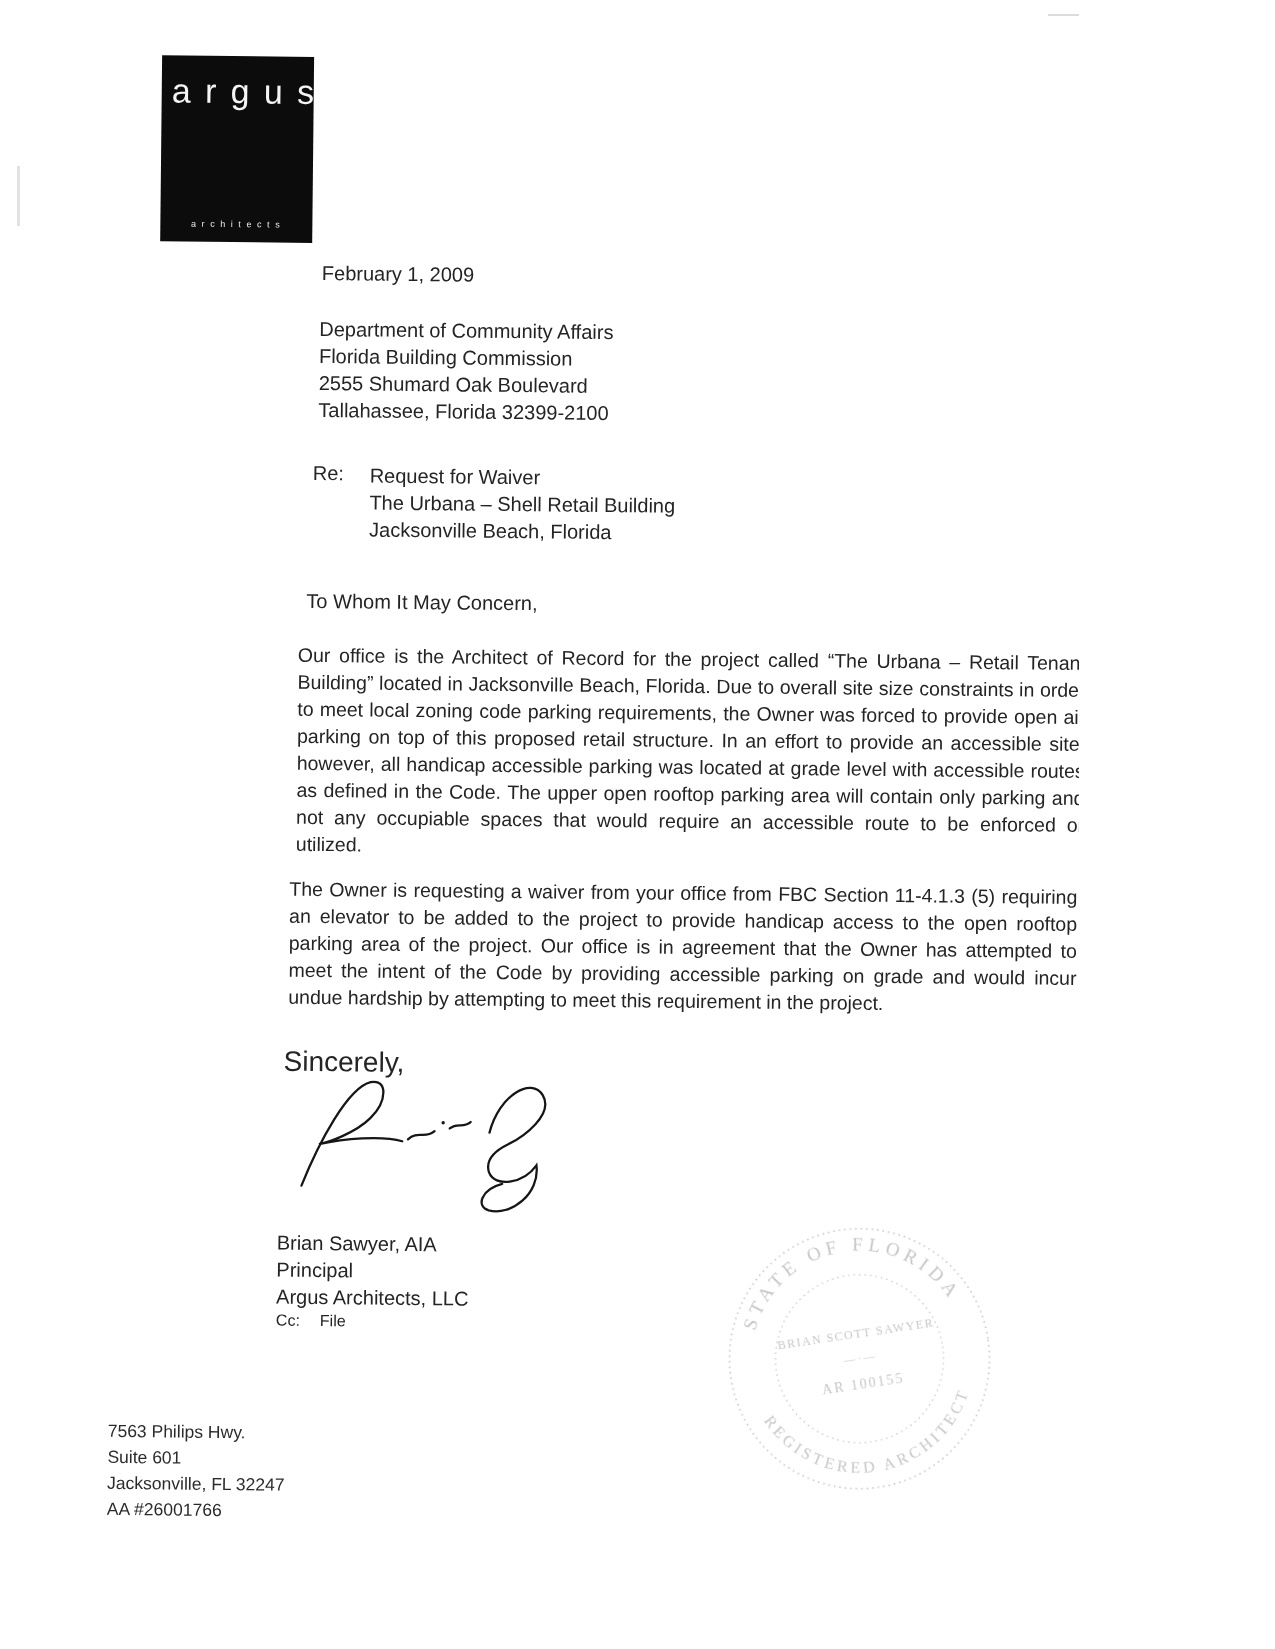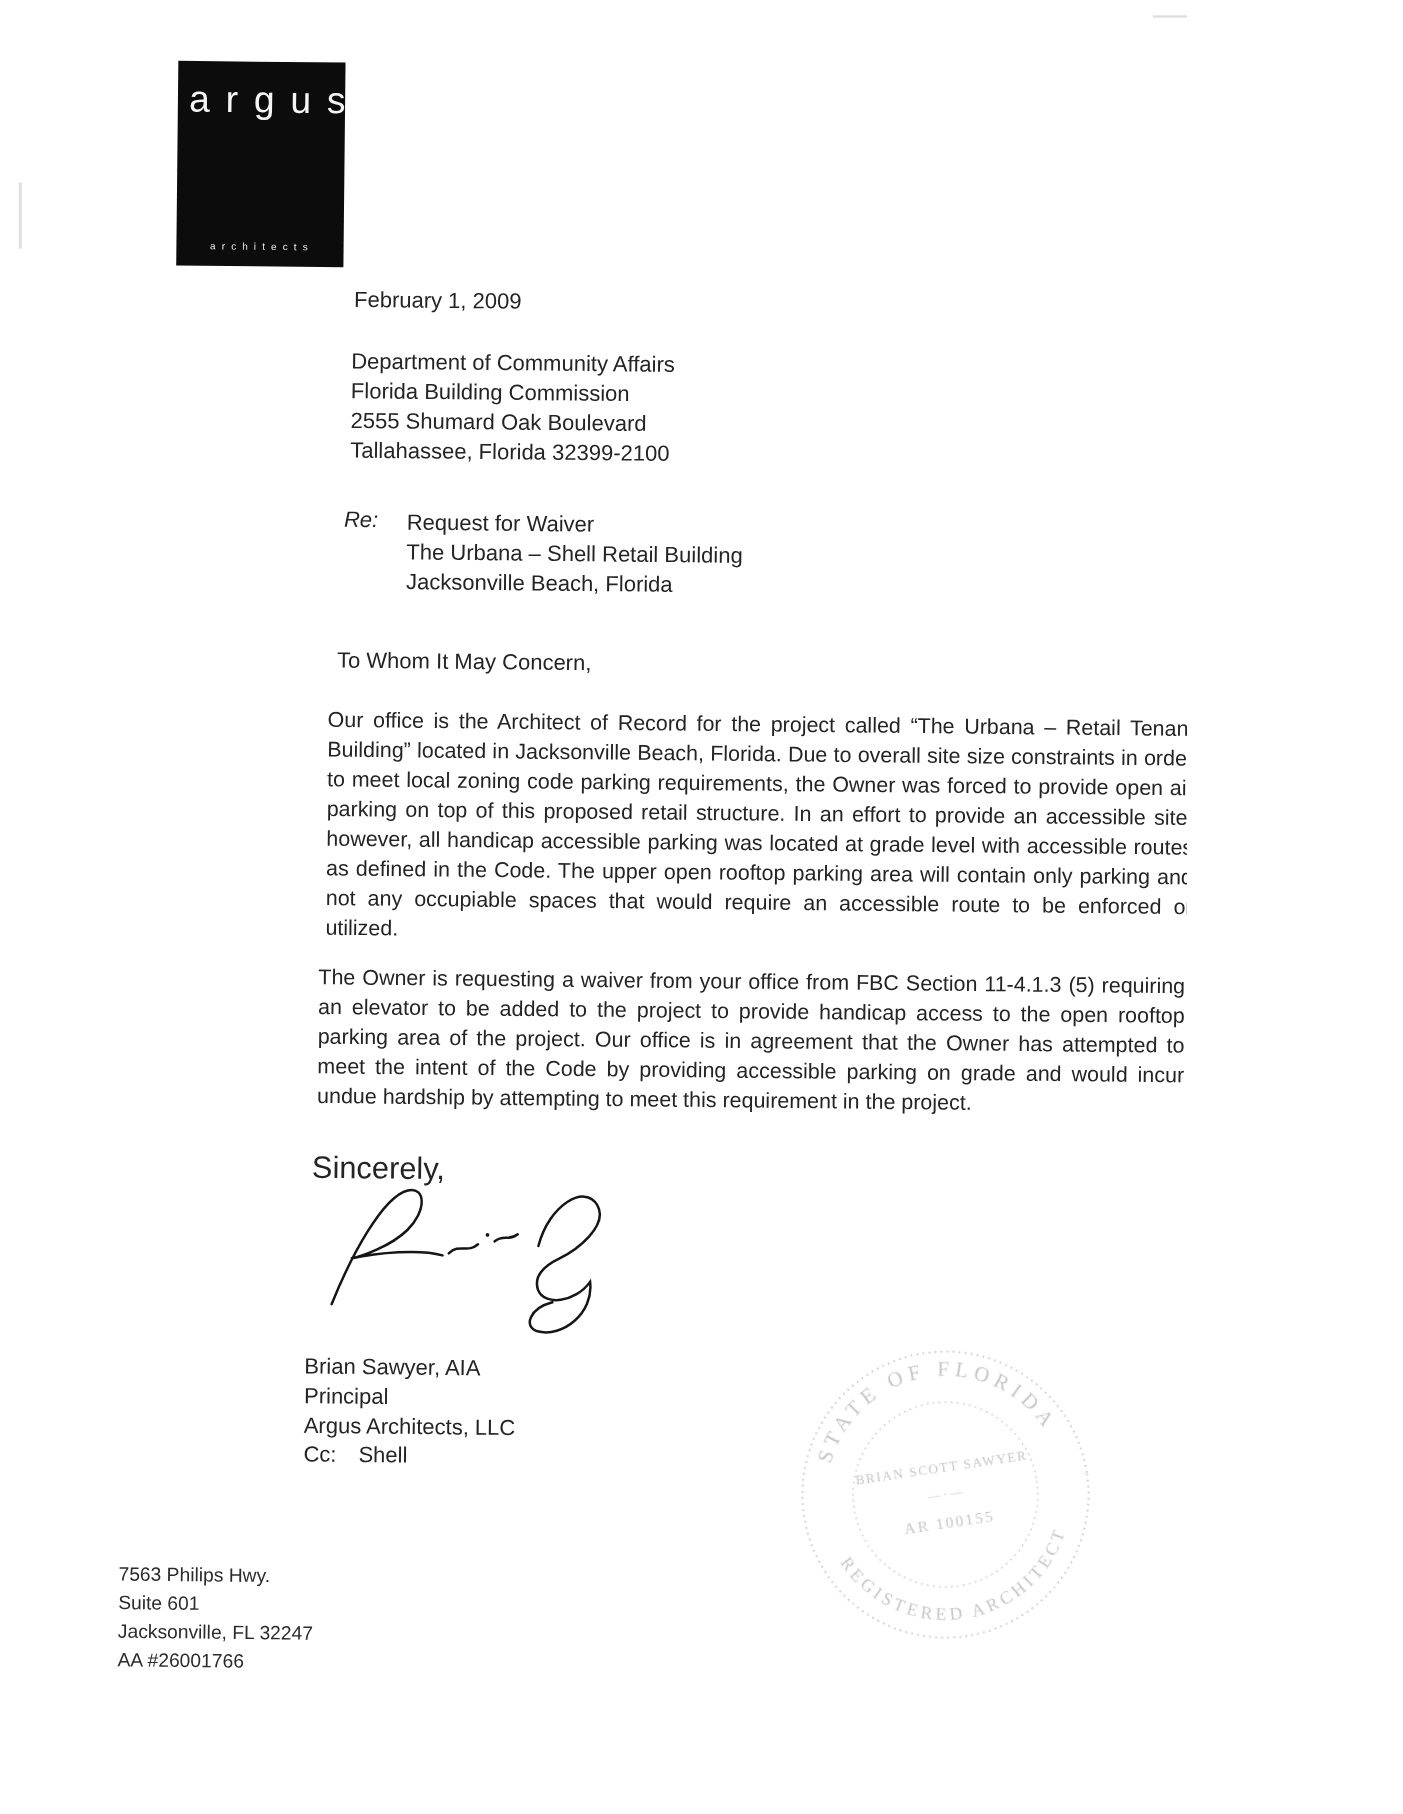--- a/index.html
+++ b/index.html
@@ -33,35 +33,35 @@
   .logo-sub {
     position:absolute; bottom:13px; left:0; right:0;
     color:#ececec;
     font-size:9px;
     letter-spacing:0.62em;
     text-align:center;
     padding-left:0.4em;
   }
   .date { position:absolute; left:322px; top:262px; font-size:20px; }
   .recipient { position:absolute; left:320px; top:316px; font-size:20px; line-height:27px; }
-  .subject-label { position:absolute; left:315px; top:462px; font-size:20px;font-style:italic; }
+  .subject-label { position:absolute; left:315px; top:462px; font-size:20px; }
   .subject-lines { position:absolute; left:372px; top:462px; font-size:20px; line-height:27px; }
   .salutation { position:absolute; left:310px; top:590px; font-size:20px; }
   .para { position:absolute; width:788px; font-size:19.5px; line-height:27px; text-align:justify; }
   .para1 { left:302px; top:642px; }
   .para2 { left:296px; top:876px; }
   .closing { position:absolute; left:292px; top:1046px; font-size:28px; }
   .signature-svg {
     position:absolute; left:296px; top:1070px;
     width:284px; height:152px;
   }
   .signature-svg path { stroke:#161616; stroke-width:2.4; fill:none; stroke-linecap:round; }
   .signature-svg circle { fill:#161616; }
   .signer { position:absolute; left:287px; top:1230px; font-size:20px; line-height:27px; }
-  .cc { position:absolute; left:287px; top:1312px; font-size:20px; display:flex; gap:20px; }
+  .cc { position:absolute; left:287px; top:1312px; font-size:16px; display:flex; gap:20px; }
   .footer { position:absolute; left:120px; top:1420px; font-size:17.5px; line-height:26px; color:#2b2b2b; }
   
   .stamp {
     position:absolute; left:724px; top:1206px;
     width:294px; height:294px;
     opacity:0.5;
     filter:blur(0.6px);
     transform:rotate(-9deg);
   }
   .stamp circle { fill:none; stroke:#8d8d8d; }
@@ -115,21 +115,21 @@
     </svg>
 
     <div class="signer">
       <div>Brian Sawyer, AIA</div>
       <div>Principal</div>
       <div>Argus Architects, LLC</div>
     </div>
 
     <div class="cc">
       <span>Cc:</span>
-      <span>Shell</span>
+      <span>File</span>
     </div>
 
     <svg class="stamp" viewBox="0 0 294 294" xmlns="http://www.w3.org/2000/svg">
       <circle cx="147" cy="147" r="130" stroke-width="1.6" stroke-dasharray="1.5 4"></circle>
       <circle cx="147" cy="147" r="84" stroke-width="1.2" stroke-dasharray="1.5 4"></circle>
       <defs>
         <path id="arcTop" d="M 39 147 A 108 108 0 0 1 255 147"></path>
         <path id="arcBottom" d="M 33 147 A 114 114 0 0 0 261 147"></path>
       </defs>
       <text font-size="19" style="letter-spacing:5px;">

